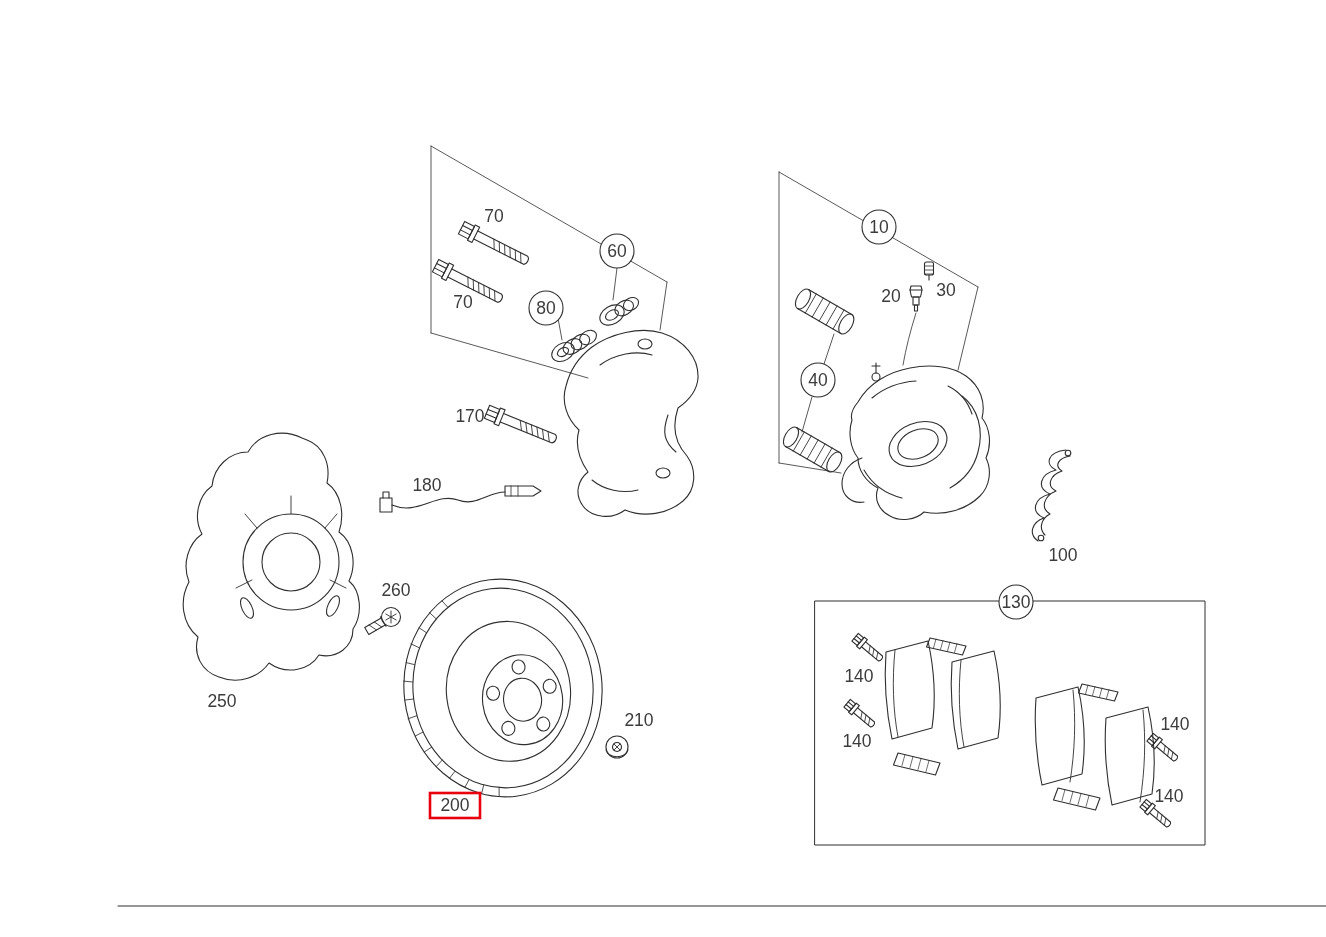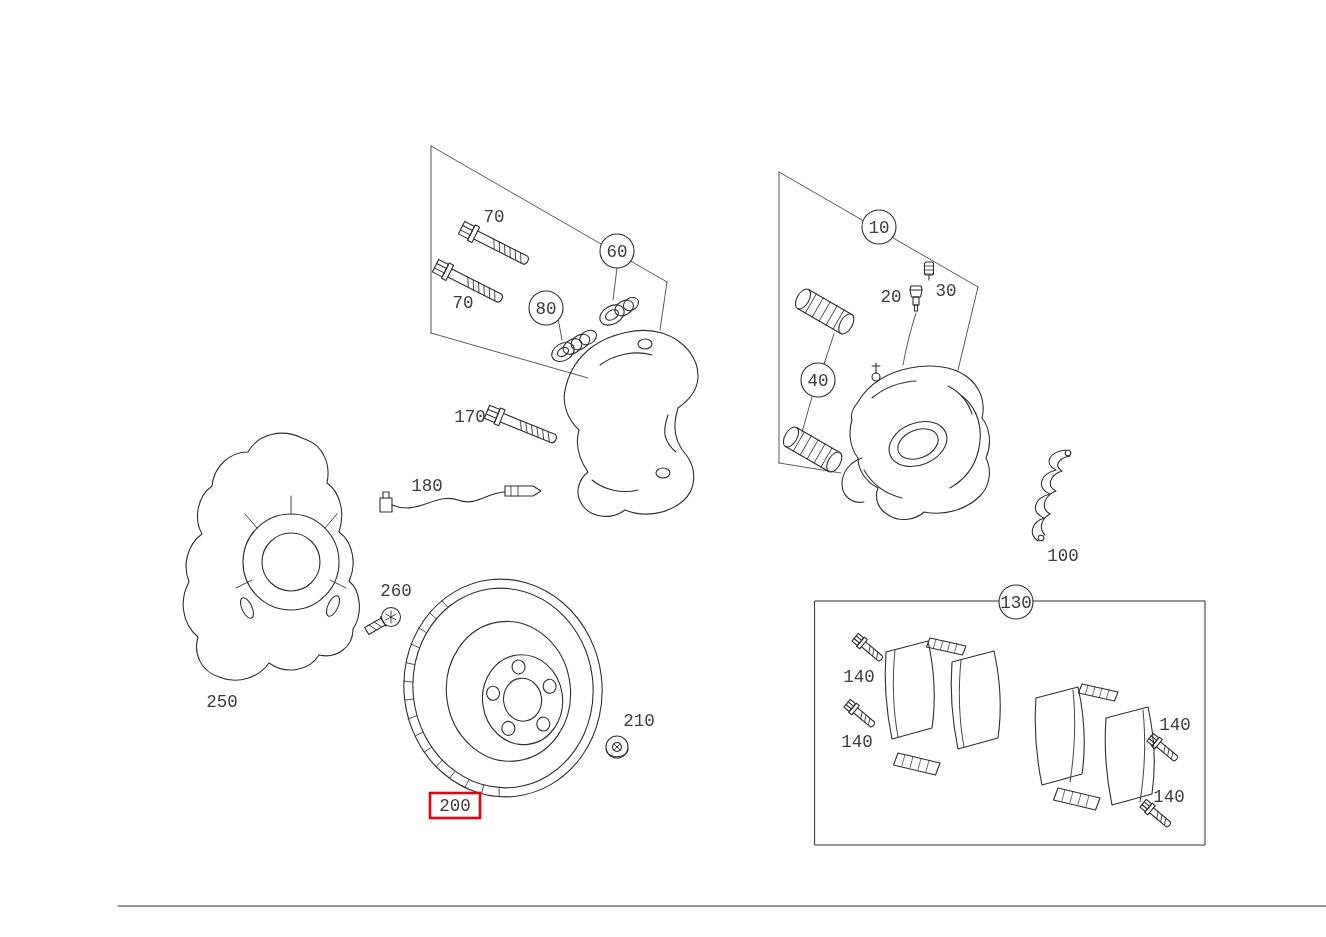--- a/index.html
+++ b/index.html
@@ -1,21 +1,21 @@
 <!DOCTYPE html>
 <html><head>
 <meta charset="utf-8">
 <style>
   html,body{margin:0;padding:0;background:#fff;}
   .page{
     position:relative;
     width:1326px;height:937px;
     background:#ffffff;
     overflow:hidden;
-    font-family:Liberation Mono, monospace;
+    font-family:Liberation Sans, sans-serif;
   }
   .page svg{position:absolute;left:0;top:0;}
   text{user-select:none;}
 </style>
 </head>
 <body>
 
 <div class="page">
 <svg width="1326" height="937" viewBox="0 0 1326 937">
 

